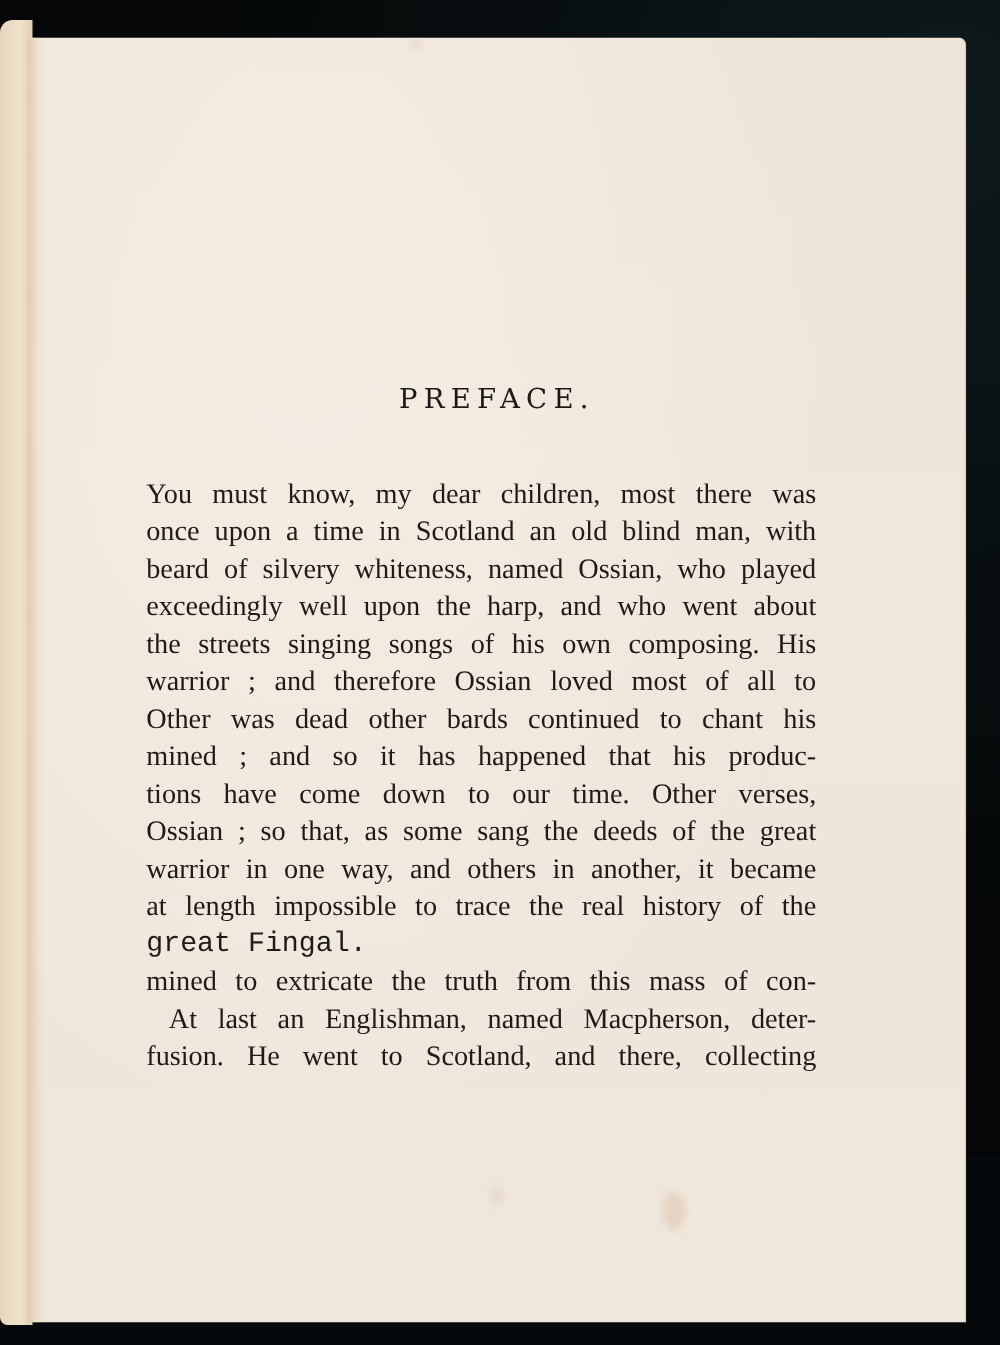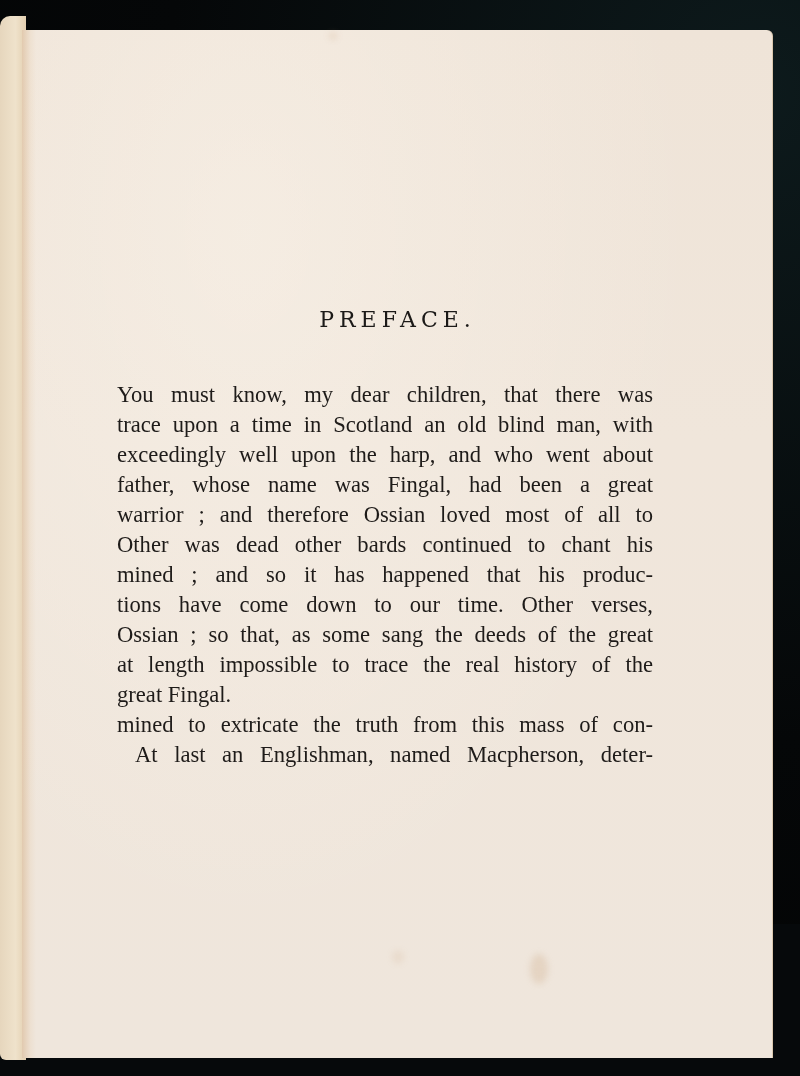--- a/index.html
+++ b/index.html
@@ -79,20 +79,21 @@
     .line {
       display: block;
       white-space: nowrap;
       text-align: justify;
       text-align-last: justify;
       height: 30px;
     }
     .line.last {
       text-align: center;
       text-align-last: left;
+      font-family: Liberation Mono, monospace;
     }
     .line.indent {
       padding-left: 18px;
     }
   </style>
 </head>
 <body>
 
 <div class="scene">
   <div class="prev-page-edge"></div>
@@ -100,31 +101,34 @@
   <div class="page">
     <div class="gutter-shade"></div>
     <div class="stain" style="left:508px;top:924px;width:18px;height:30px;"></div>
     <div class="stain" style="left:370px;top:920px;width:12px;height:14px;opacity:0.6;"></div>
     <div class="stain" style="left:306px;top:2px;width:10px;height:8px;opacity:0.8;"></div>
 
     <h1 class="heading">PREFACE.</h1>
 
     <div class="body-text">
       <div>
-        <span class="line">You must know, my dear children, that there was</span>
-        <span class="line">trace upon a time in Scotland an old blind man, with</span>
+        <span class="line">You must know, my dear children, most there was</span>
+        <span class="line">once upon a time in Scotland an old blind man, with</span>
+        <span class="line">beard of silvery whiteness, named Ossian, who played</span>
         <span class="line">exceedingly well upon the harp, and who went about</span>
-        <span class="line">father, whose name was Fingal, had been a great</span>
+        <span class="line">the streets singing songs of his own composing.  His</span>
         <span class="line">warrior ; and therefore Ossian loved most of all to</span>
         <span class="line">Other was dead other bards continued to chant his</span>
         <span class="line">mined ; and so it has happened that his produc-</span>
         <span class="line">tions have come down to our time.  Other verses,</span>
         <span class="line">Ossian ; so that, as some sang the deeds of the great</span>
+        <span class="line">warrior in one way, and others in another, it became</span>
         <span class="line">at length impossible to trace the real history of the</span>
         <span class="line last">great Fingal.</span>
       </div>
       <div>
         <span class="line">mined to extricate the truth from this mass of con-</span>
         <span class="line indent">At last an Englishman, named Macpherson, deter-</span>
+        <span class="line">fusion.  He went to Scotland, and there, collecting</span>
       </div>
     </div>
   </div>
 </div>
 
 </body></html>

